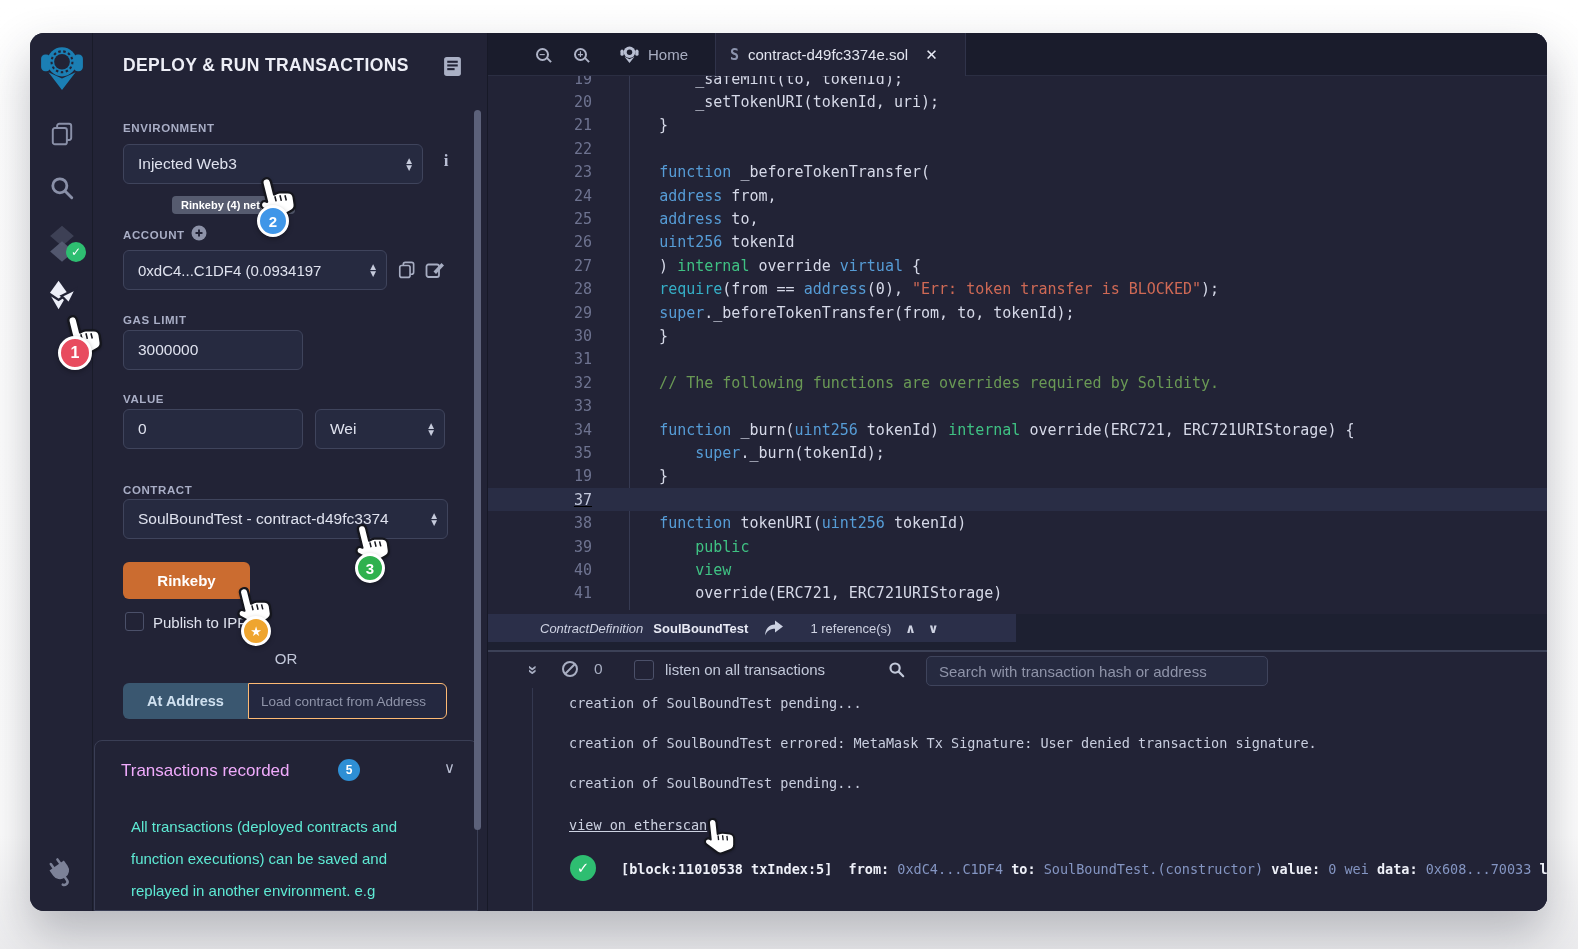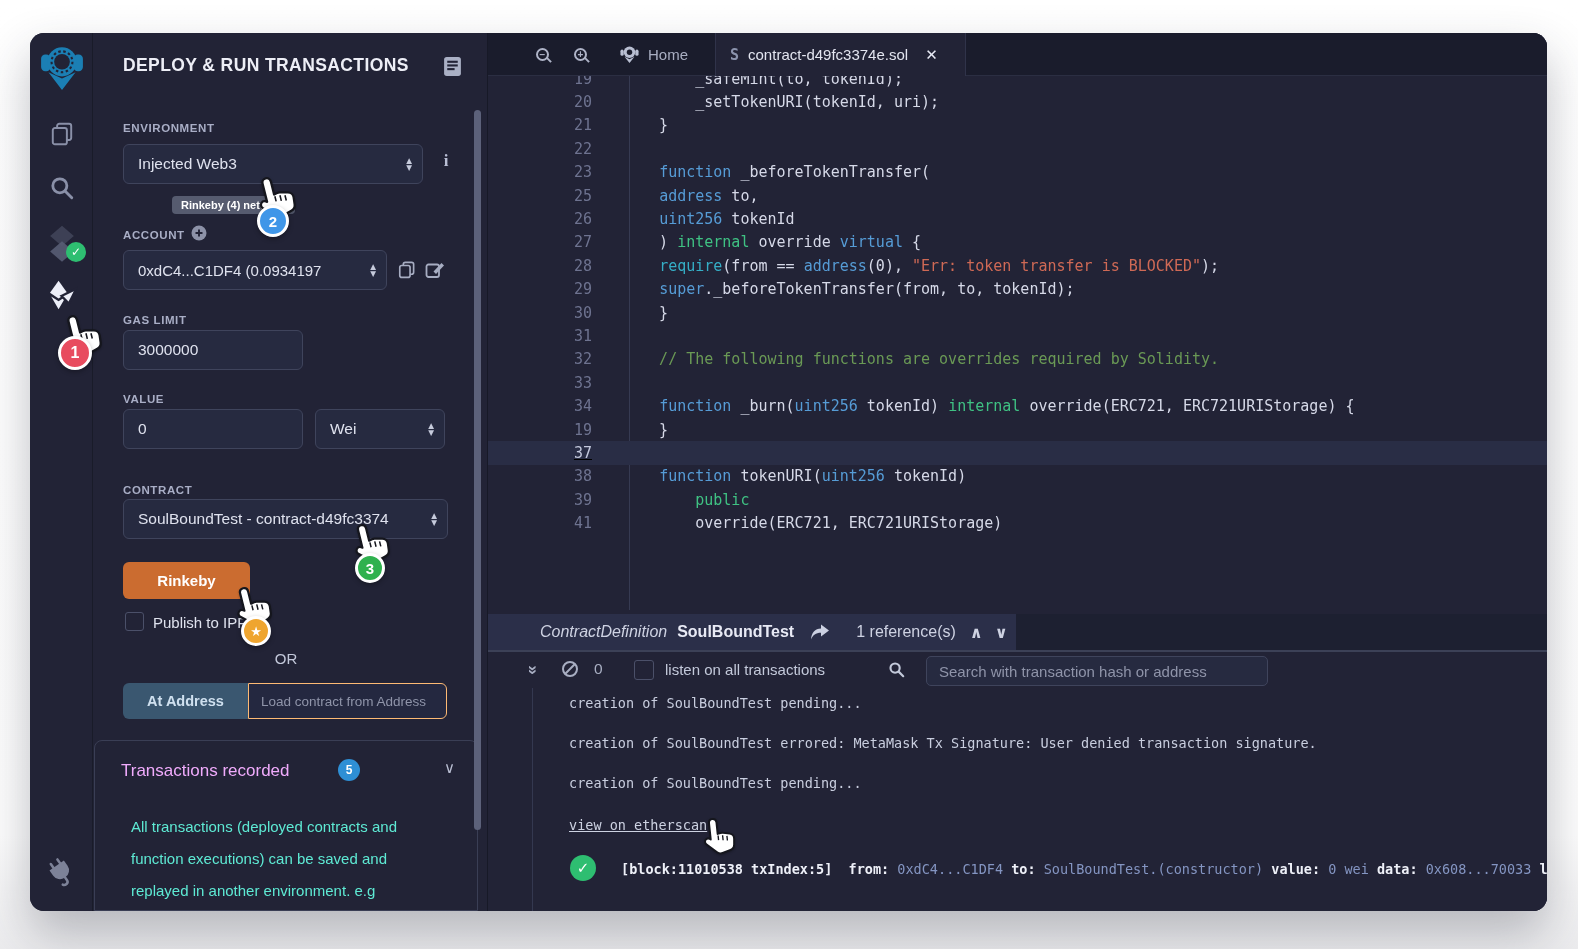--- a/index.html
+++ b/index.html
@@ -68,22 +68,22 @@
   .tabbar { position:absolute; left:0; top:0; width:1059px; height:43px; background:#1a1c2c; border-bottom:1px solid #2b2e42; }
   .tab { position:absolute; top:0; height:43px; display:flex; align-items:center; gap:9px; padding:0 14px;
          font-size:15px; color:#a9aec2; }
   .tab.active { background:#222336; color:#e3e5f0; border-left:1px solid #30334a; border-right:1px solid #30334a; }
   .mag { position:relative; width:13px; height:13px; border:2px solid #aeb3c7; border-radius:50%; display:inline-block; }
   .mag::after { content:''; position:absolute; width:6px; height:2px; background:#aeb3c7;
                 right:-5px; bottom:-2px; transform:rotate(45deg); }
   .mag .pm { position:absolute; left:0; top:-1px; width:9px; text-align:center; font-size:10px; font-weight:700; color:#aeb3c7; line-height:11px; }
 
   .refbar { position:absolute; left:0; top:581px; width:1059px; height:36px; background:#1d2031; }
-  .refbar-inner { position:absolute; left:0; top:0; width:528px; height:36px; background:#2b2f49;
-                  display:flex; align-items:center; font-size:16px; color:#ced2e2; }
+  .refbar-inner { position:absolute; left:0; top:0; width:528px; height:28px; background:#2b2f49;
+                  display:flex; align-items:center; font-size:13px; color:#ced2e2; }
 
   .termbar { position:absolute; left:0; top:617px; width:1059px; height:38px; background:#222336; border-top:2px solid #3c4157; }
   .dblchev { display:inline-block; transform:rotate(90deg); color:#a8aec2; font-weight:700; font-size:17px; }
   .ban { position:relative; width:16px; height:16px; border:2px solid #a8aec2; border-radius:50%; display:inline-block; }
   .ban::after { content:''; position:absolute; left:-1px; top:5px; width:14px; height:2px; background:#a8aec2; transform:rotate(-45deg); }
   .term-search { position:absolute; left:438px; top:4px; width:342px; height:30px; background:#262a40;
                  border:1px solid #3f445c; border-radius:5px; color:#8f94a9; font-size:15px; padding:0 12px; font-family:inherit; }
   .term-search::placeholder { color:#8f94a9; }
 
   .termbody { position:absolute; left:0; top:655px; width:1059px; height:223px; background:#222336; overflow:hidden; }
@@ -255,34 +255,37 @@
 
   <div class="editor-region">
 
     <div class="indent-guide"></div>
     <div class="code-area">
           <div class="code-row"><span class="ln">19</span><span class="code-text"><span class="tk-d">        _safeMint(to, tokenId);</span></span></div>
           <div class="code-row"><span class="ln">20</span><span class="code-text"><span class="tk-d">        _setTokenURI(tokenId, uri);</span></span></div>
           <div class="code-row"><span class="ln">21</span><span class="code-text"><span class="tk-d">    }</span></span></div>
           <div class="code-row"><span class="ln">22</span><span class="code-text"></span></div>
           <div class="code-row"><span class="ln">23</span><span class="code-text"><span class="tk-d">    </span><span class="tk-kw">function</span><span class="tk-d"> _beforeTokenTransfer(</span></span></div>
+          <div class="code-row"><span class="ln">24</span><span class="code-text"><span class="tk-d">    </span><span class="tk-kw">address</span><span class="tk-d"> from,</span></span></div>
           <div class="code-row"><span class="ln">25</span><span class="code-text"><span class="tk-d">    </span><span class="tk-kw">address</span><span class="tk-d"> to,</span></span></div>
           <div class="code-row"><span class="ln">26</span><span class="code-text"><span class="tk-d">    </span><span class="tk-kw">uint256</span><span class="tk-d"> tokenId</span></span></div>
           <div class="code-row"><span class="ln">27</span><span class="code-text"><span class="tk-d">    ) </span><span class="tk-g">internal</span><span class="tk-d"> override </span><span class="tk-kw">virtual</span><span class="tk-d"> {</span></span></div>
           <div class="code-row"><span class="ln">28</span><span class="code-text"><span class="tk-d">    </span><span class="tk-cy">require</span><span class="tk-d">(from == </span><span class="tk-kw">address</span><span class="tk-d">(0), </span><span class="tk-st">"Err: token transfer is BLOCKED"</span><span class="tk-d">);</span></span></div>
           <div class="code-row"><span class="ln">29</span><span class="code-text"><span class="tk-d">    </span><span class="tk-kw">super</span><span class="tk-d">._beforeTokenTransfer(from, to, tokenId);</span></span></div>
           <div class="code-row"><span class="ln">30</span><span class="code-text"><span class="tk-d">    }</span></span></div>
           <div class="code-row"><span class="ln">31</span><span class="code-text"></span></div>
           <div class="code-row"><span class="ln">32</span><span class="code-text"><span class="tk-cm">    // The following functions are overrides required by Solidity.</span></span></div>
           <div class="code-row"><span class="ln">33</span><span class="code-text"></span></div>
           <div class="code-row"><span class="ln">34</span><span class="code-text"><span class="tk-d">    </span><span class="tk-kw">function</span><span class="tk-d"> _burn(</span><span class="tk-kw">uint256</span><span class="tk-d"> tokenId) </span><span class="tk-g">internal</span><span class="tk-d"> override(ERC721, ERC721URIStorage) {</span></span></div>
+          <div class="code-row"><span class="ln">35</span><span class="code-text"><span class="tk-d">        </span><span class="tk-kw">super</span><span class="tk-d">._burn(tokenId);</span></span></div>
           <div class="code-row"><span class="ln">19</span><span class="code-text"><span class="tk-d">    }</span></span></div>
           <div class="code-row current"><span class="ln">37</span><span class="code-text"></span></div>
           <div class="code-row"><span class="ln">38</span><span class="code-text"><span class="tk-d">    </span><span class="tk-kw">function</span><span class="tk-d"> tokenURI(</span><span class="tk-kw">uint256</span><span class="tk-d"> tokenId)</span></span></div>
           <div class="code-row"><span class="ln">39</span><span class="code-text"><span class="tk-d">        </span><span class="tk-g">public</span></span></div>
+          <div class="code-row"><span class="ln">40</span><span class="code-text"><span class="tk-d">        </span><span class="tk-g">view</span></span></div>
           <div class="code-row"><span class="ln">41</span><span class="code-text"><span class="tk-d">        override(ERC721, ERC721URIStorage)</span></span></div>
         </div>
 
     <div class="tabbar">
       <div class="abs icon-btn" style="left:48px; top:14px;">
         <span class="mag"><span class="pm">−</span></span>
       </div>
       <div class="abs icon-btn" style="left:86px; top:14px;">
         <span class="mag"><span class="pm">+</span></span>
       </div>

